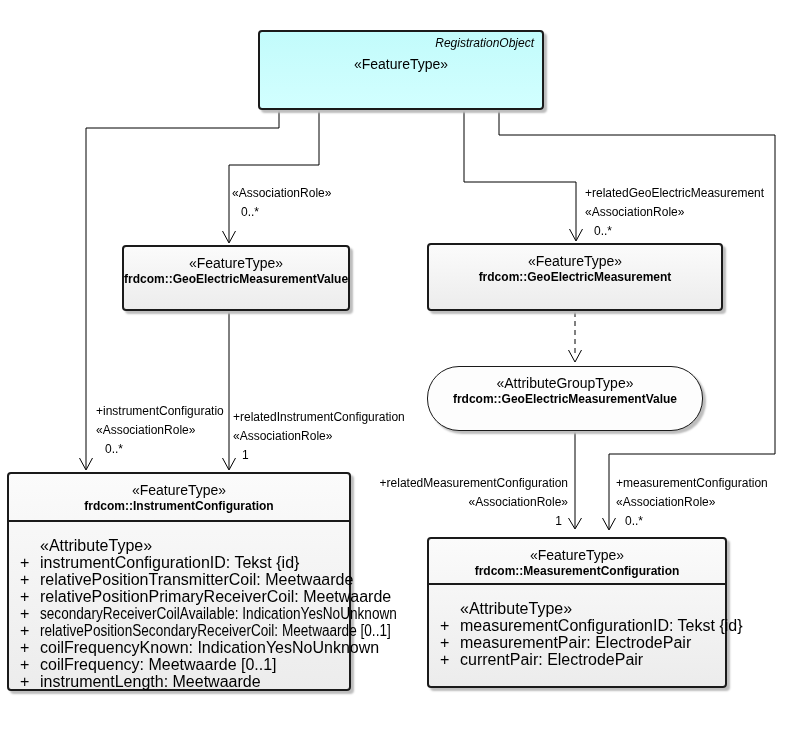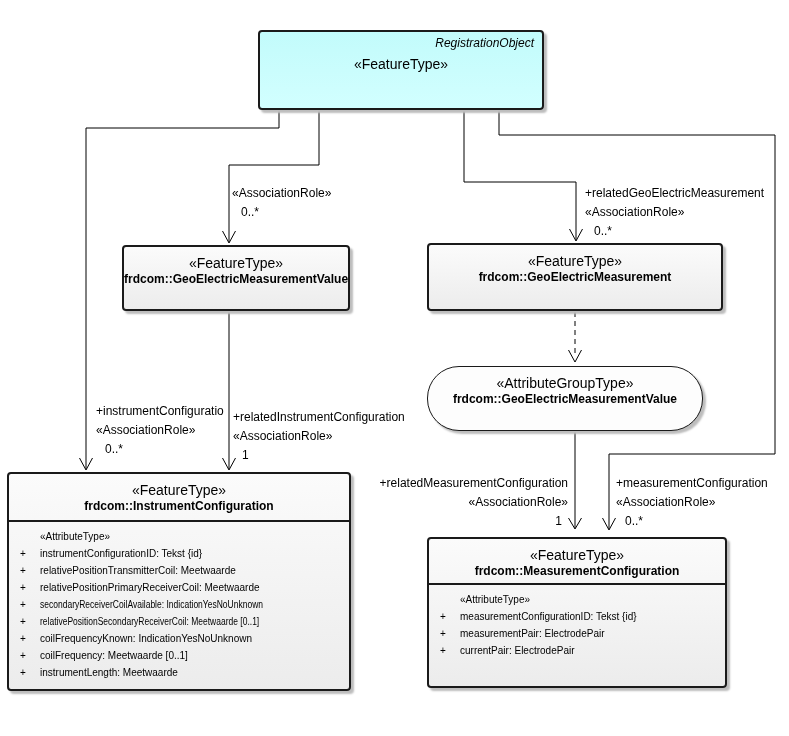--- a/index.html
+++ b/index.html
@@ -29,21 +29,21 @@
   }
   .uml-box.thin{border-width:1px;background:#fdfdfd;}
   .box-header{text-align:center;padding-top:8px;}
   .box-header .stereotype{font-size:14px;line-height:16px;}
   .box-header .class-name{font-size:12px;font-weight:bold;line-height:17px;}
   .box-header.divided{border-bottom:2px solid var(--border,#1a1a1a);}
   .tag-label{
     position:absolute;top:4px;right:8px;
     font-style:italic;font-size:12px;
   }
-  .attr-area{padding-top:6px;font-size:10px;}
+  .attr-area{padding-top:15px;font-size:16px;}
   .attr-row{display:flex;line-height:17px;white-space:nowrap;}
   .attr-row .prefix{width:20px;padding-left:11px;flex:0 0 auto;}
   .attr-row .attr-text{flex:1 1 auto;}
   .attr-row .attr-text.condensed{
     display:inline-block;transform:scaleX(0.85);transform-origin:left center;
   }
   .gap-above{margin-top:6px;}
 
   .assoc{
     position:absolute;z-index:3;font-size:12px;line-height:19px;

